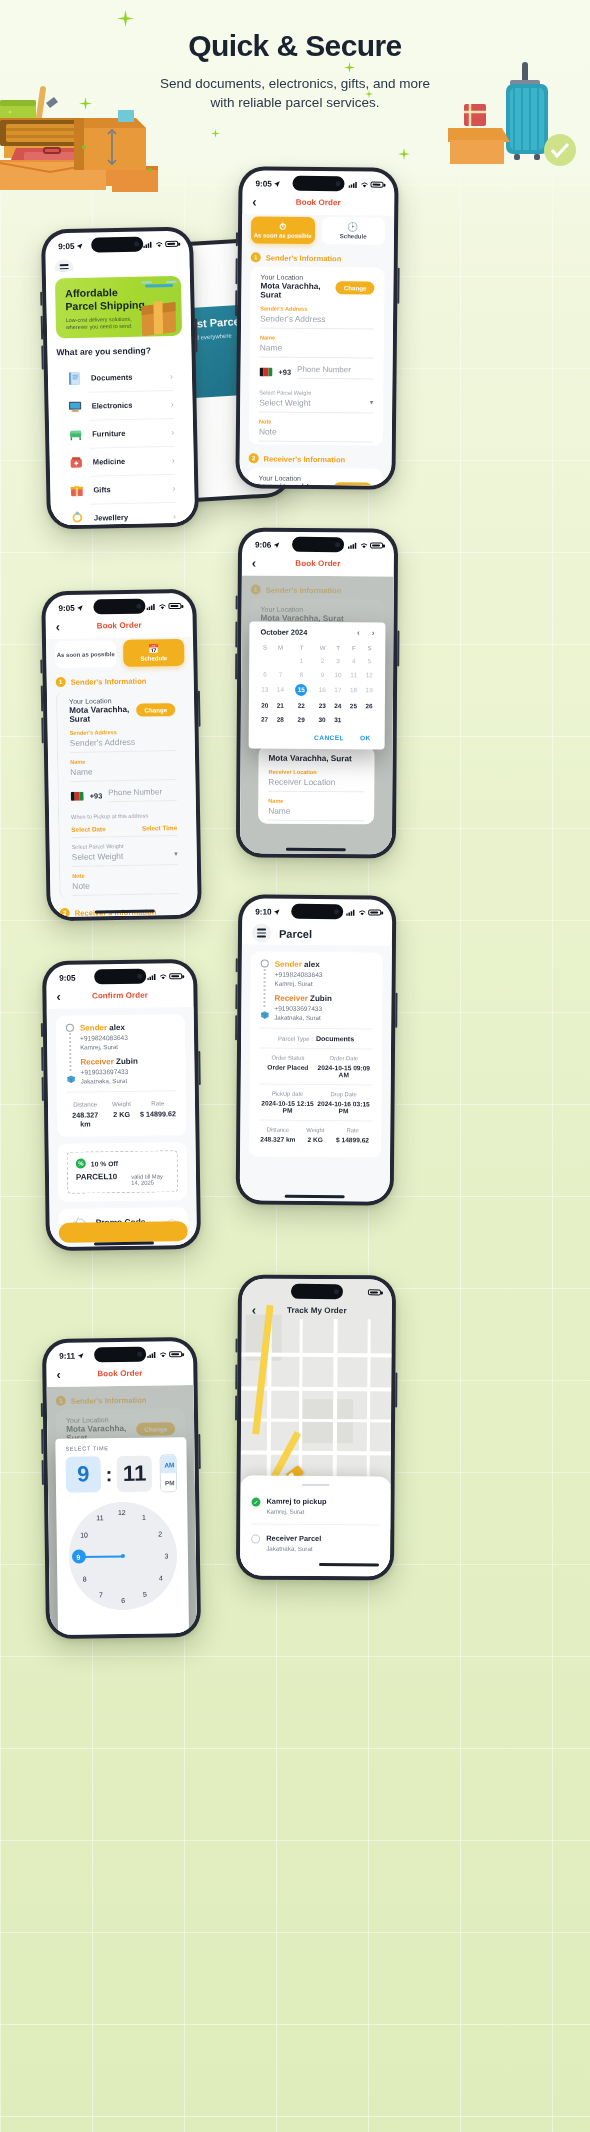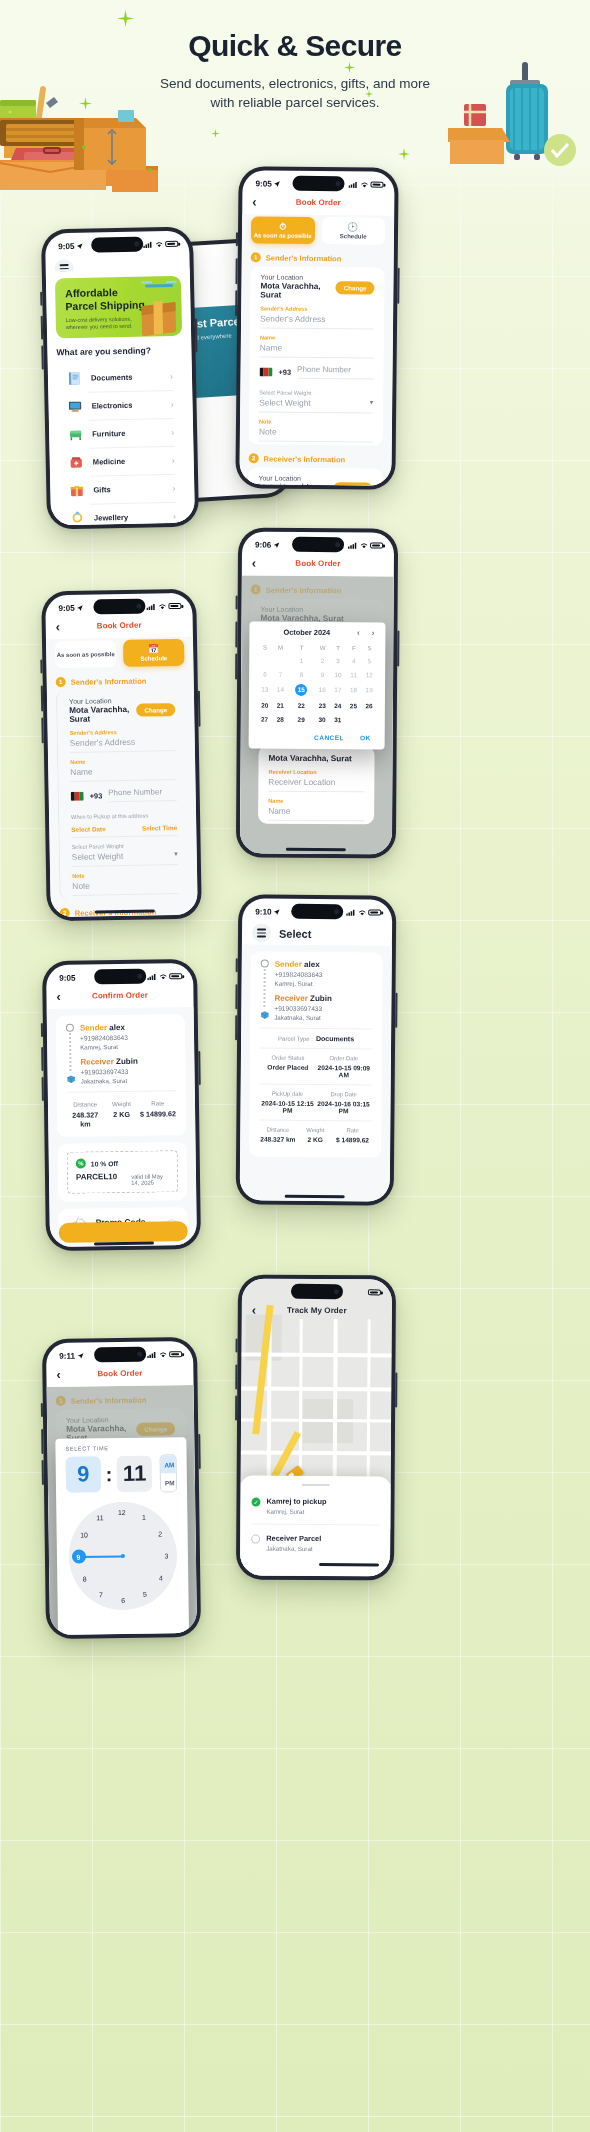--- a/index.html
+++ b/index.html
@@ -171,21 +171,21 @@
   
   .dlg-overlay { position:absolute; inset:0; background:rgba(120,130,120,.45); }
   .dlg {
     position:absolute; left:8px; right:8px; top:46px; background:#fff; border-radius:4px;
     box-shadow:0 10px 26px rgba(0,0,0,.3); overflow:hidden;
   }
   .dlg-head { background:#2196f3; color:#fff; padding:7px 11px 9px; }
   .dlg-head .sub { font-size:6px; letter-spacing:.6px; opacity:.92; }
   .dlg-head .big { font-size:16px; font-weight:700; margin-top:3px; display:flex; align-items:center; }
   .dlg-head .pen { margin-left:auto; font-size:11px; }
-  .cal-nav { display:flex; align-items:center; padding:6px 11px 2px; font-size:7.4px; font-weight:700; color:#1b2230;margin-left:23px;}
+  .cal-nav { display:flex; align-items:center; padding:6px 11px 2px; font-size:7.4px; font-weight:700; color:#1b2230;}
   .cal-nav .ar { color:#6a7280; font-size:8px; }
   .cal-nav .ar.l { margin-left:auto; margin-right:12px; }
   .cal { padding: 2px 8px 4px; }
   .cal table { width:100%; border-collapse:collapse; }
   .cal th { font-size:6.2px; color:#9aa1ac; font-weight:400; padding:3px 0; }
   .cal td { font-size:6.4px; color:#1b2230; text-align:center; padding:3.2px 0; }
   .cal td.mut { color:#b9bfc8; }
   .cal td.bold { font-weight:700; }
   .cal td .sel {
     display:inline-flex; align-items:center; justify-content:center;
@@ -1016,21 +1016,21 @@
             <i></i>
           </span>
       </span>
     </div>
     <div class="hist-head">
       <div class="hamburger">
           <span></span>
           <span></span>
           <span></span>
         </div>
-      <div class="t">Select</div>
+      <div class="t">Parcel</div>
     </div>
     <div class="app-body" style="top:46px;">
       <div class="card">
         <div class="sr">
           <div class="timeline">
             <div class="ring"></div>
             <div class="dots"></div>
             <svg class="pkg" viewBox="0 0 12 12">
                 <path d="M1 3.4 6 1l5 2.4v5.2L6 11 1 8.6z" fill="#4aa3d8"></path>
                 <path d="M1 3.4 6 6l5-2.6" stroke="#2c7fb8" stroke-width=".9" fill="none"></path>

